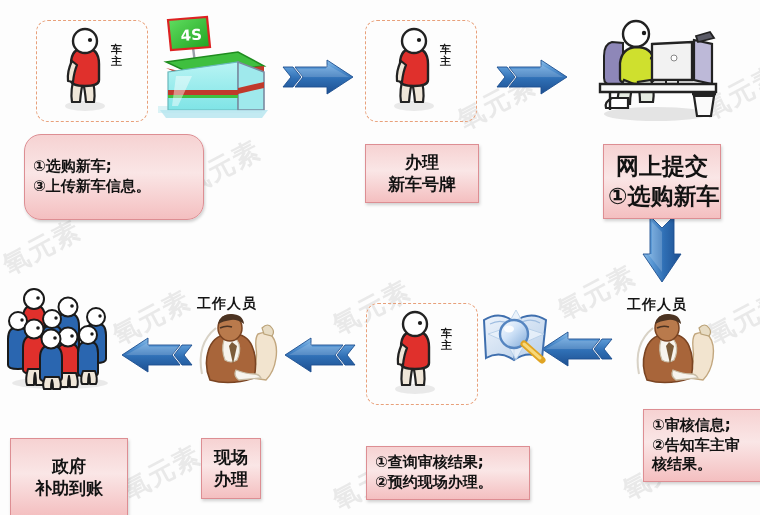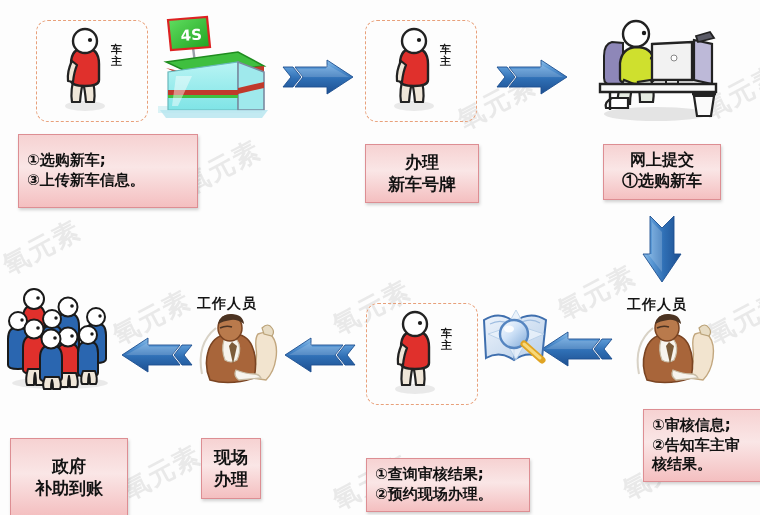--- a/index.html
+++ b/index.html
@@ -222,31 +222,31 @@
 
       <path d="M8 70 L124 70 L124 78 L8 78 Z" fill="#fafafa" stroke="#222" stroke-width="2.4"></path>
       <path d="M18 78 L18 96" stroke="#222" stroke-width="2.4"></path>
       <path d="M116 78 L116 96" stroke="#222" stroke-width="2.4"></path>
 
       <path d="M102 82 L122 82 L119 102 L105 102 Z" fill="#fafafa" stroke="#222" stroke-width="2.2"></path>
       <path d="M100 80 L124 80" stroke="#222" stroke-width="2.4"></path>
     </svg>
   </div>
 
-  <div class="plate left" style="left:18px;top:134px;width:180px;padding:16px 8px;font-size:15px;line-height:1.32;">
+  <div class="plate left" style="left:24px;top:134px;width:180px;padding:22px 8px;font-size:15px;line-height:1.32;border-radius:17px;">
     <span class="ln">①选购新车;</span>
     <span class="ln">③上传新车信息。</span>
   </div>
 
   <div class="plate center" style="left:365px;top:144px;width:114px;padding:6px 4px;font-size:17px;line-height:1.32;">
     <span class="ln">办理</span>
     <span class="ln">新车号牌</span>
   </div>
 
-  <div class="plate center" style="left:603px;top:144px;width:118px;padding:6px 4px;font-size:16px;line-height:1.32;font-family:Liberation Mono, monospace;">
+  <div class="plate center" style="left:603px;top:144px;width:118px;padding:6px 4px;font-size:23px;line-height:1.32;">
     <span class="ln">网上提交</span>
     <span class="ln">①选购新车</span>
   </div>
 
   <div class="fig" style="left:642px;top:216px;">
     <svg width="40" height="68" viewBox="0 0 40 68">
       <path d="M8 0 L20 12 L32 0 L32 38 L39 38 L20 66 L1 38 L8 38 Z" fill="url(#arrV)" stroke="#1d4f90" stroke-width="0.9"></path>
       <path d="M10 6 L20 16 L20 56 L6 38 L10 38 Z" fill="#ffffff" opacity=".18"></path>
     </svg>
   </div>
@@ -391,21 +391,21 @@
       </g>
     </svg>
   </div>
 
   <div class="plate left" style="left:611px;top:409px;width:136px;padding:6px 8px;font-size:15px;line-height:1.3;margin-left:32px;">
     <span class="ln">①审核信息;</span>
     <span class="ln">②告知车主审</span>
     <span class="ln">核结果。</span>
   </div>
 
-  <div class="plate left" style="left:366px;top:458px;width:164px;padding:6px 8px;font-size:15px;line-height:1.32;">
+  <div class="plate left" style="left:366px;top:446px;width:164px;padding:6px 8px;font-size:15px;line-height:1.32;">
     <span class="ln">①查询审核结果;</span>
     <span class="ln">②预约现场办理。</span>
   </div>
 
   <div class="plate center" style="left:201px;top:438px;width:60px;padding:7px 4px;font-size:17px;line-height:1.32;">
     <span class="ln">现场</span>
     <span class="ln">办理</span>
   </div>
 
   <div class="plate center" style="left:10px;top:438px;width:118px;padding:16px 4px;font-size:17px;line-height:1.32;">

